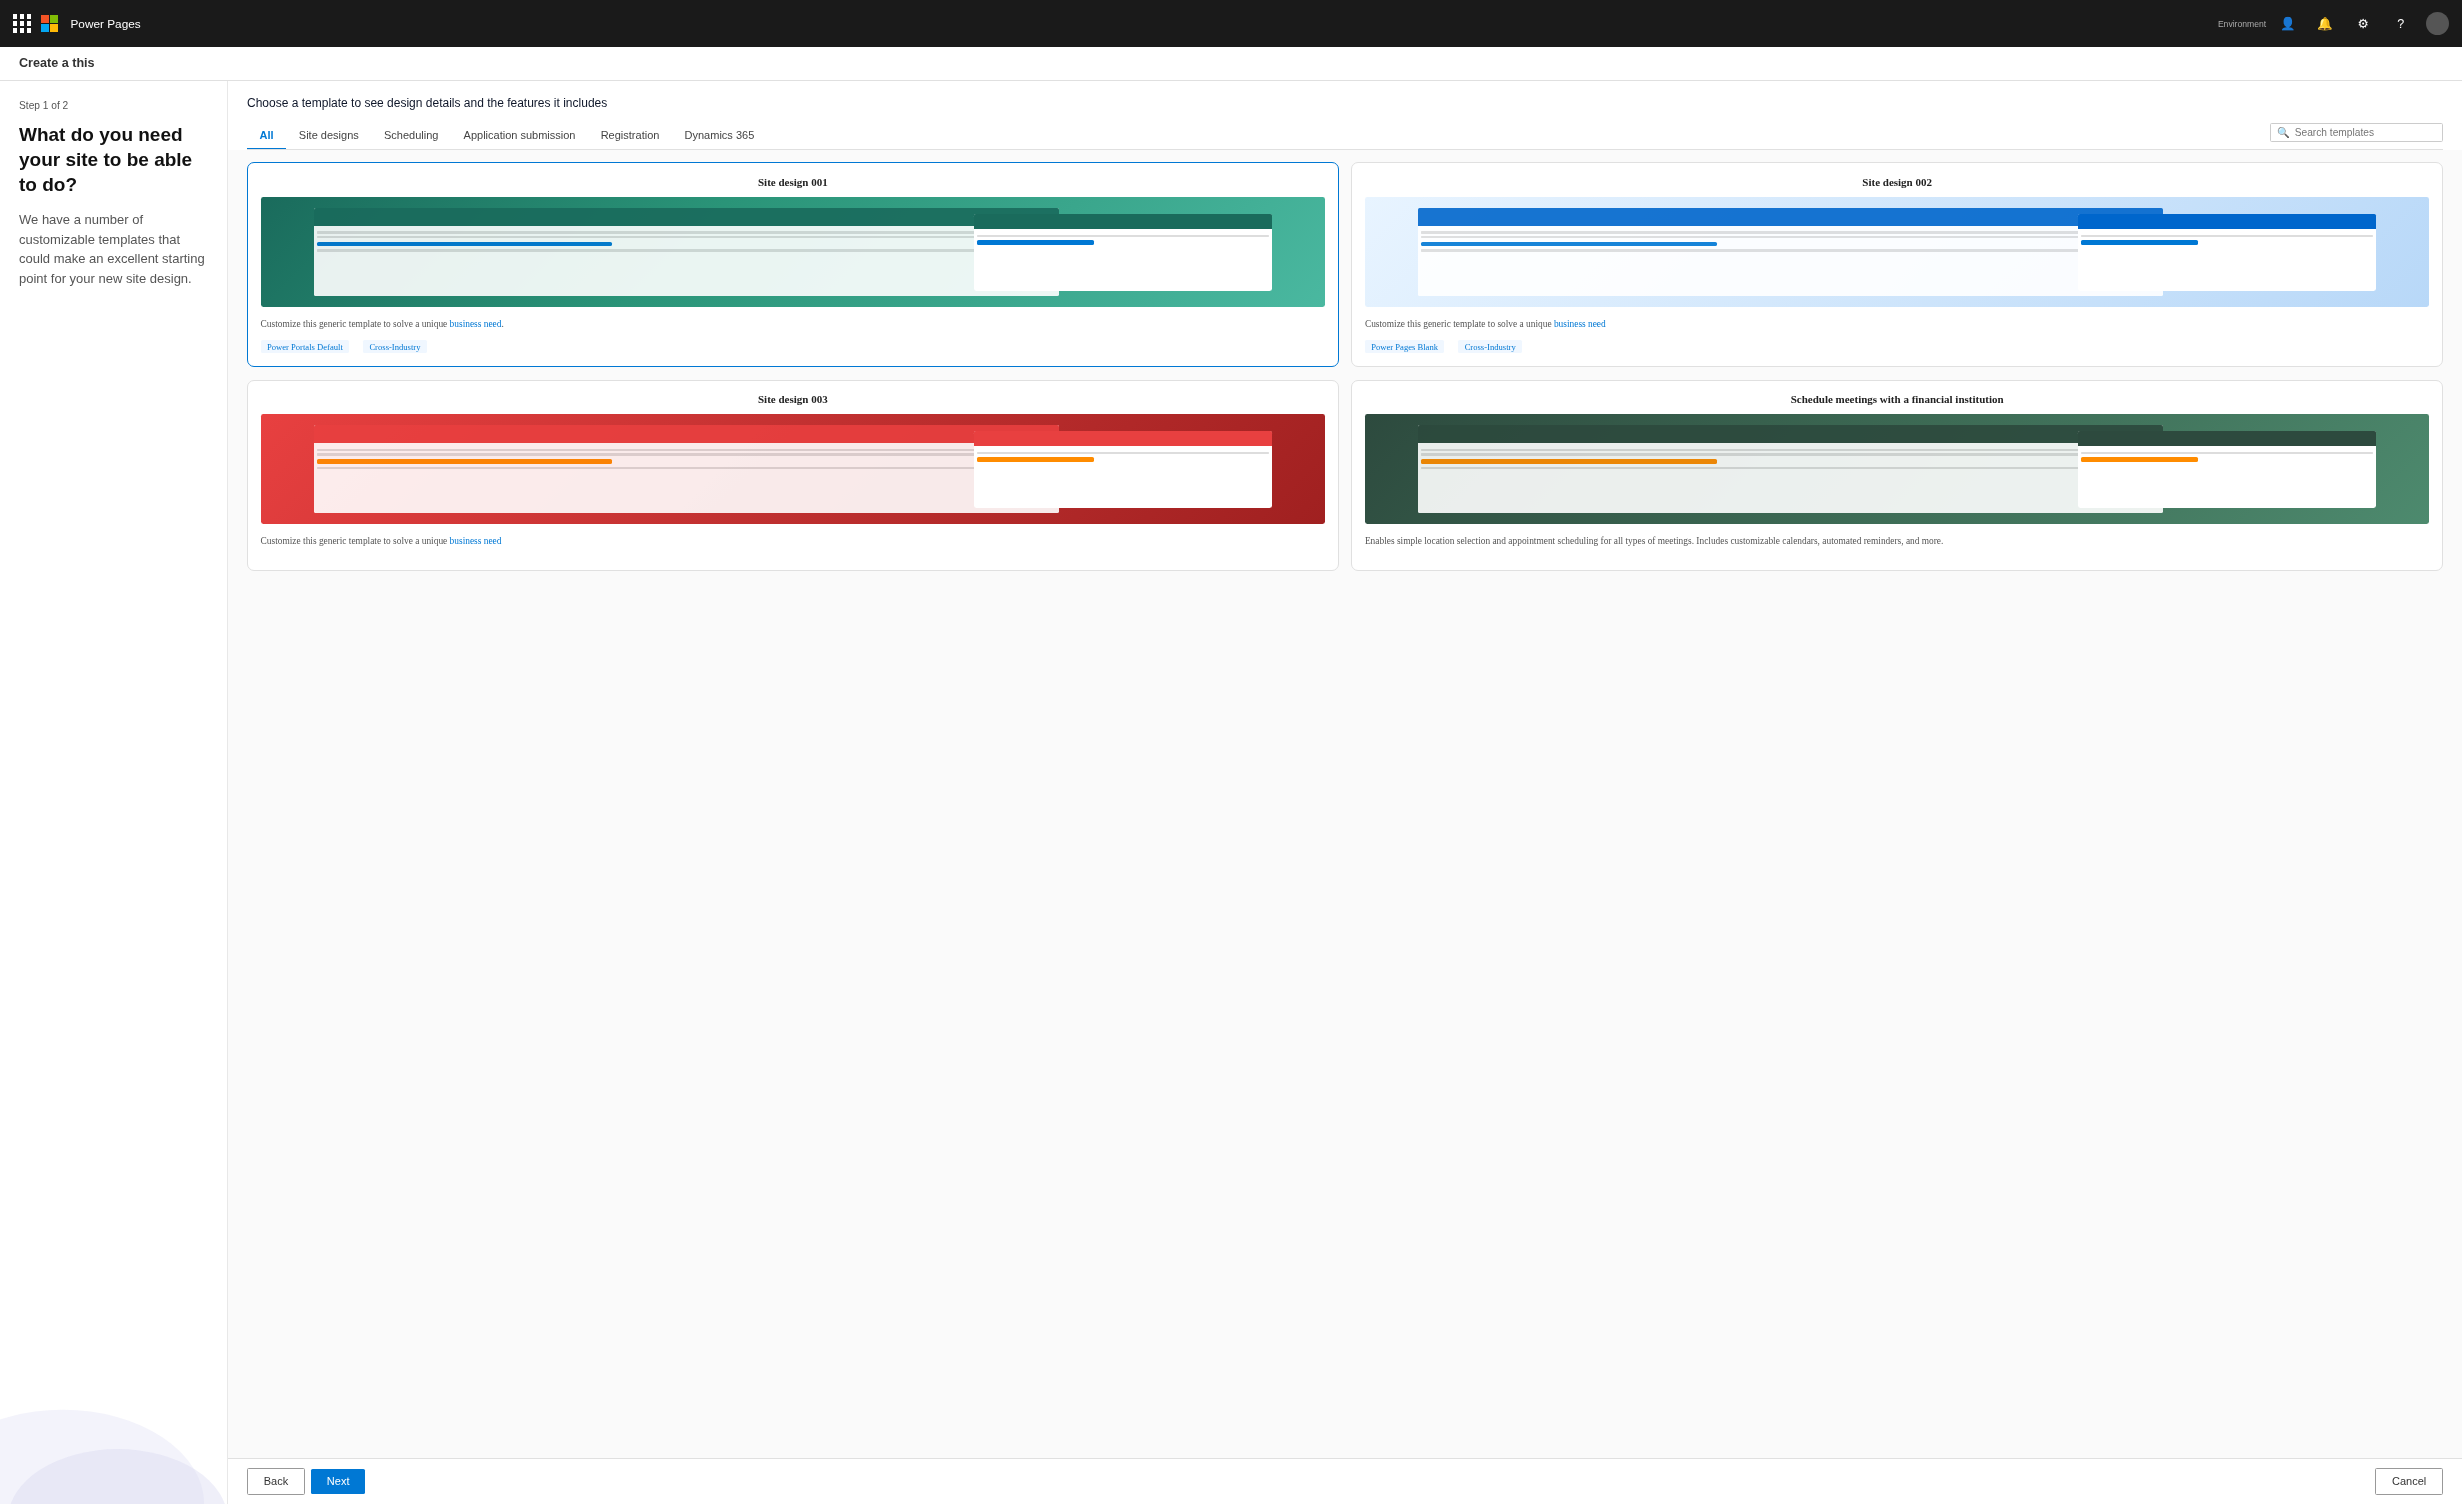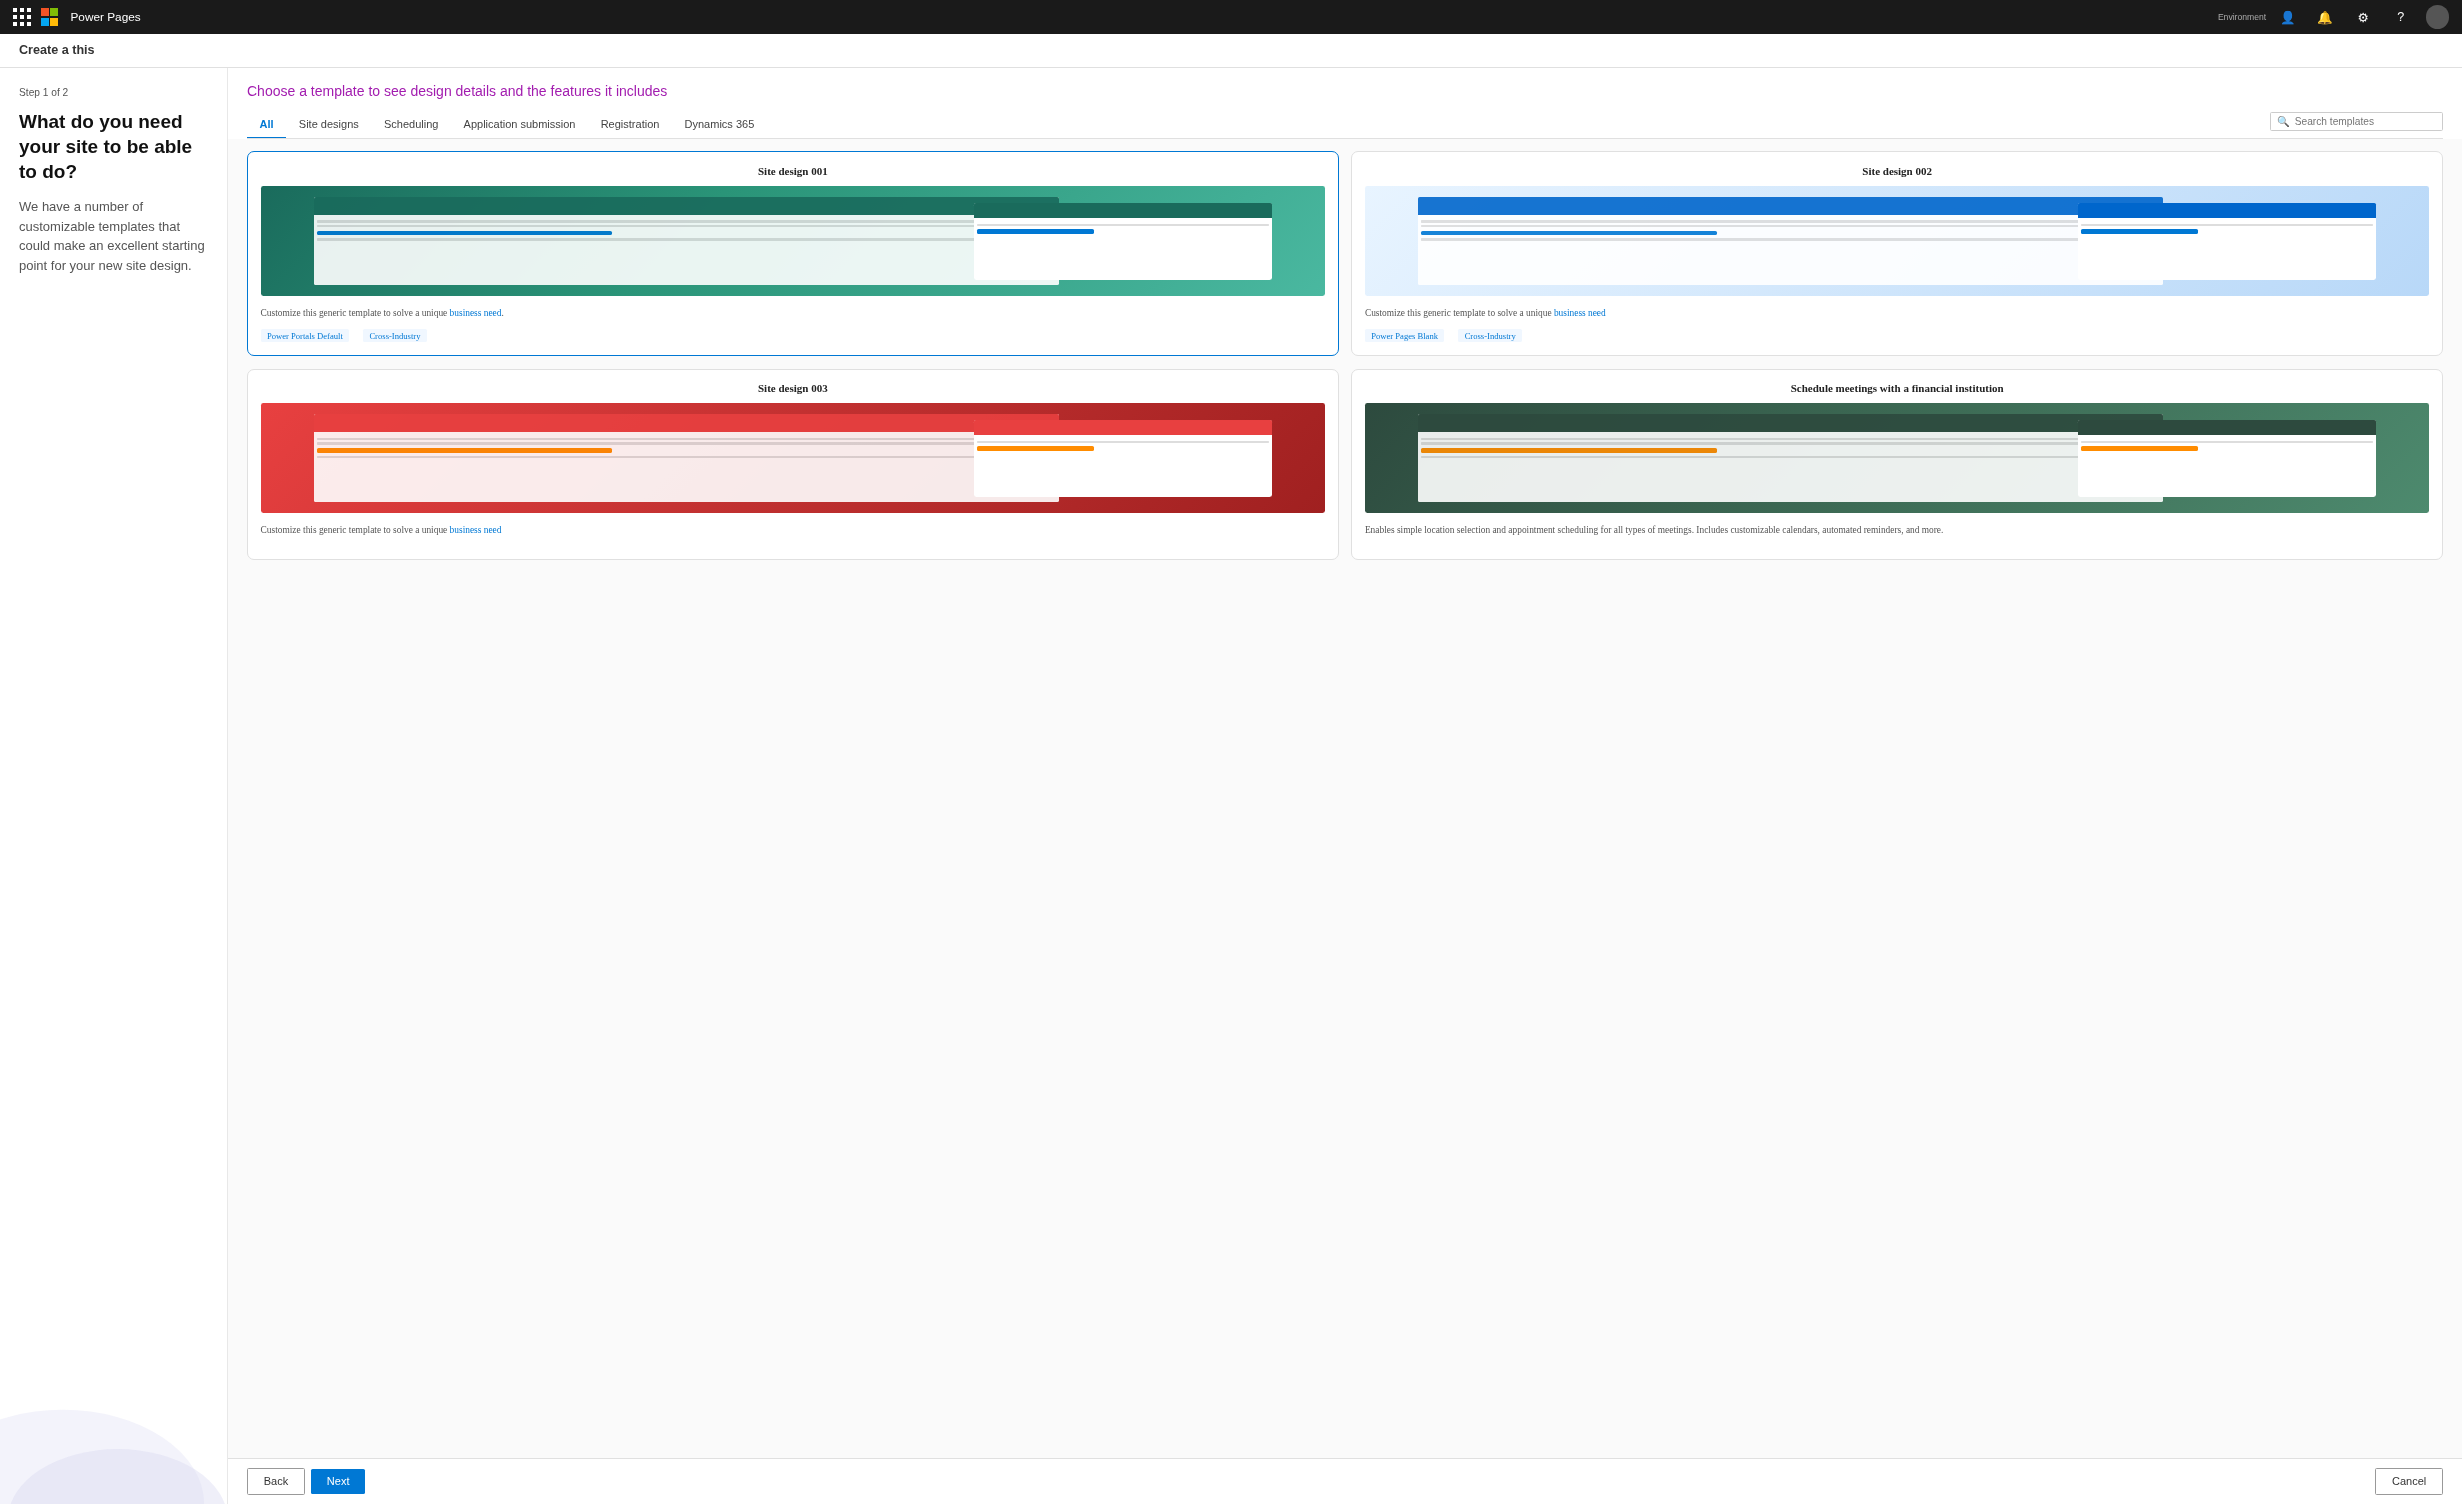--- a/index.html
+++ b/index.html
@@ -2,21 +2,21 @@
 <html style="font-size:12.6px"><head>
   <meta charset="utf-8">
   <style>
     * { box-sizing: border-box; margin: 0; padding: 0; }
     body { font-family: 'Segoe UI', sans-serif; background: #fff; color: #333; font-size: 11px; height: 100vh; overflow: hidden; display: flex; flex-direction: column; }
 
     
     .top-nav {
       background: #1a1a1a;
       color: #fff;
-      height: 34px;
+      height: 47px;
       display: flex;
       align-items: center;
       padding: 0 12.6px;
       gap: 9.4px;
       flex-shrink: 0;
     }
     .nav-grid-icon { display: grid; grid-template-columns: repeat(3,4.7px); gap: 2.4px; cursor: pointer; }
     .nav-grid-icon span { width: 4.7px; height: 4.7px; background: #fff; display: block; }
     .ms-logo { display: flex; gap: 1.6px; }
     .ms-logo-sq { width: 7.8px; height: 7.8px; }
@@ -80,21 +80,21 @@
       flex-direction: column;
       overflow: hidden;
       background: #fafafa;
     }
 
     .panel-header {
       padding: 15.7px 19px 0 19px;
       background: #fff;
       flex-shrink: 0;
     }
-    .panel-title { font-size: 14px; font-weight: 400; color: #a21caf; margin-bottom: 12.6px; }
+    .panel-title { font-size: 12px; font-weight: 400; color: #0f172a; margin-bottom: 12.6px; }
 
     
     .tabs-row {
       display: flex;
       align-items: center;
       gap: 0;
       border-bottom: 0.8px solid #e0e0e0;
     }
     .tab {
       padding: 6.3px 12.6px;

